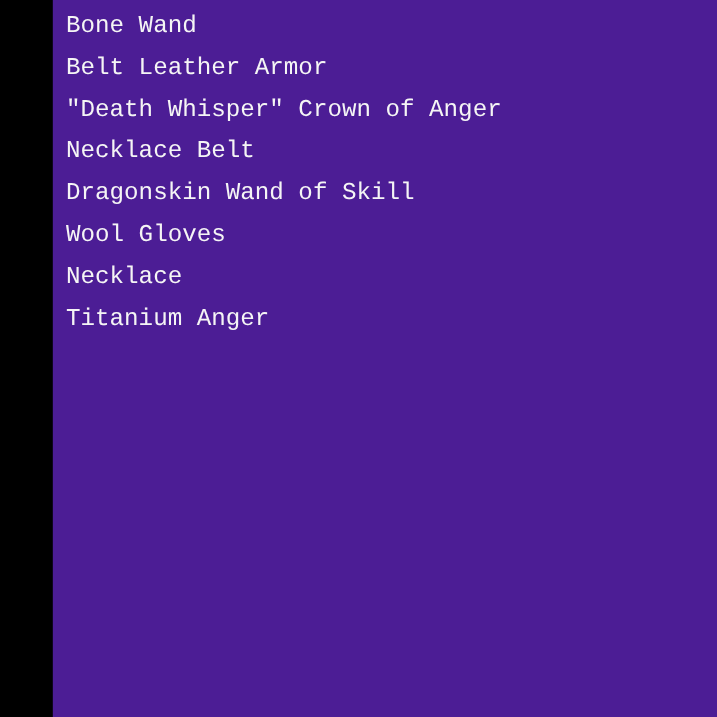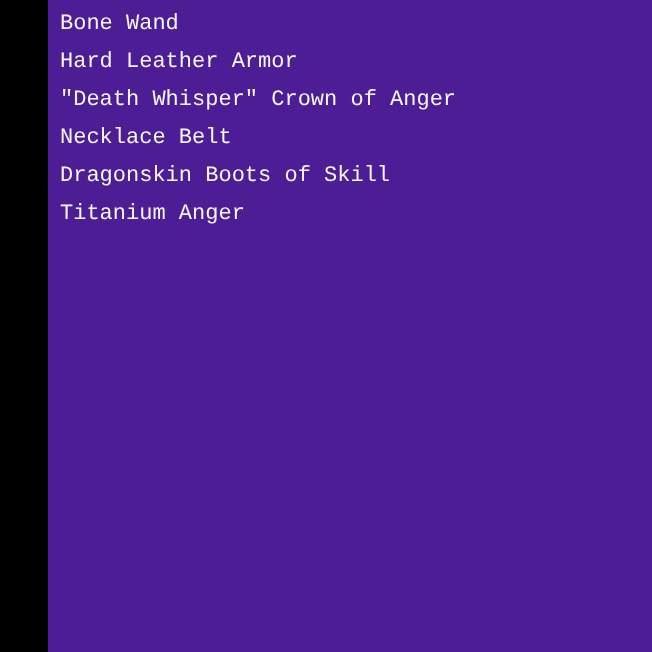--- a/index.html
+++ b/index.html
@@ -40,19 +40,21 @@
     text-rendering: geometricPrecision;
     -webkit-font-smoothing: antialiased;
   }
 </style>
 </head>
 <body>
 
 <div id="screen">
   <ul id="equipment-list">
     <li class="equipment-item">Bone Wand</li>
-    <li class="equipment-item">Hard Leather Armor</li>
+    <li class="equipment-item">Belt Leather Armor</li>
     <li class="equipment-item">"Death Whisper" Crown of Anger</li>
     <li class="equipment-item">Necklace Belt</li>
-    <li class="equipment-item">Dragonskin Boots of Skill</li>
+    <li class="equipment-item">Dragonskin Wand of Skill</li>
+    <li class="equipment-item">Wool Gloves</li>
+    <li class="equipment-item">Necklace</li>
     <li class="equipment-item">Titanium Anger</li>
   </ul>
 </div>
 
 </body></html>

